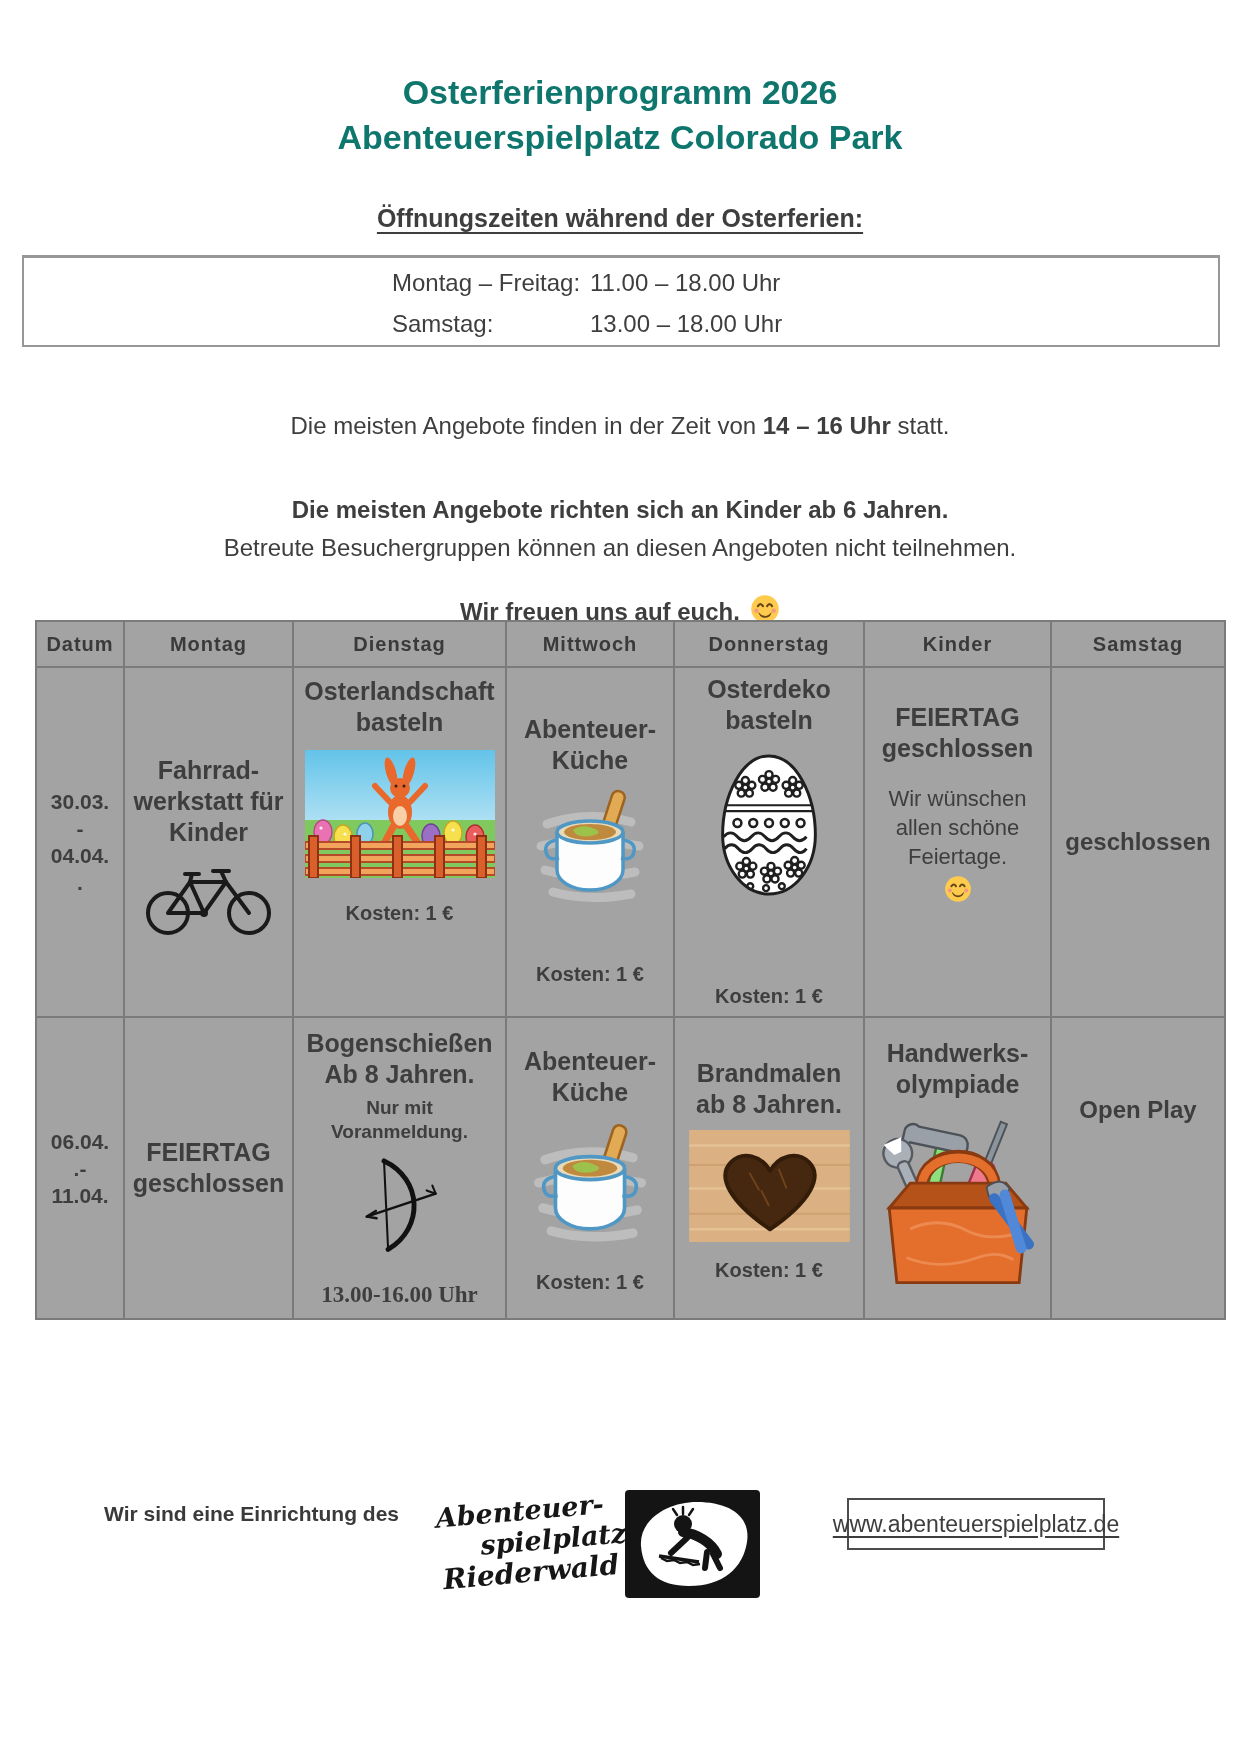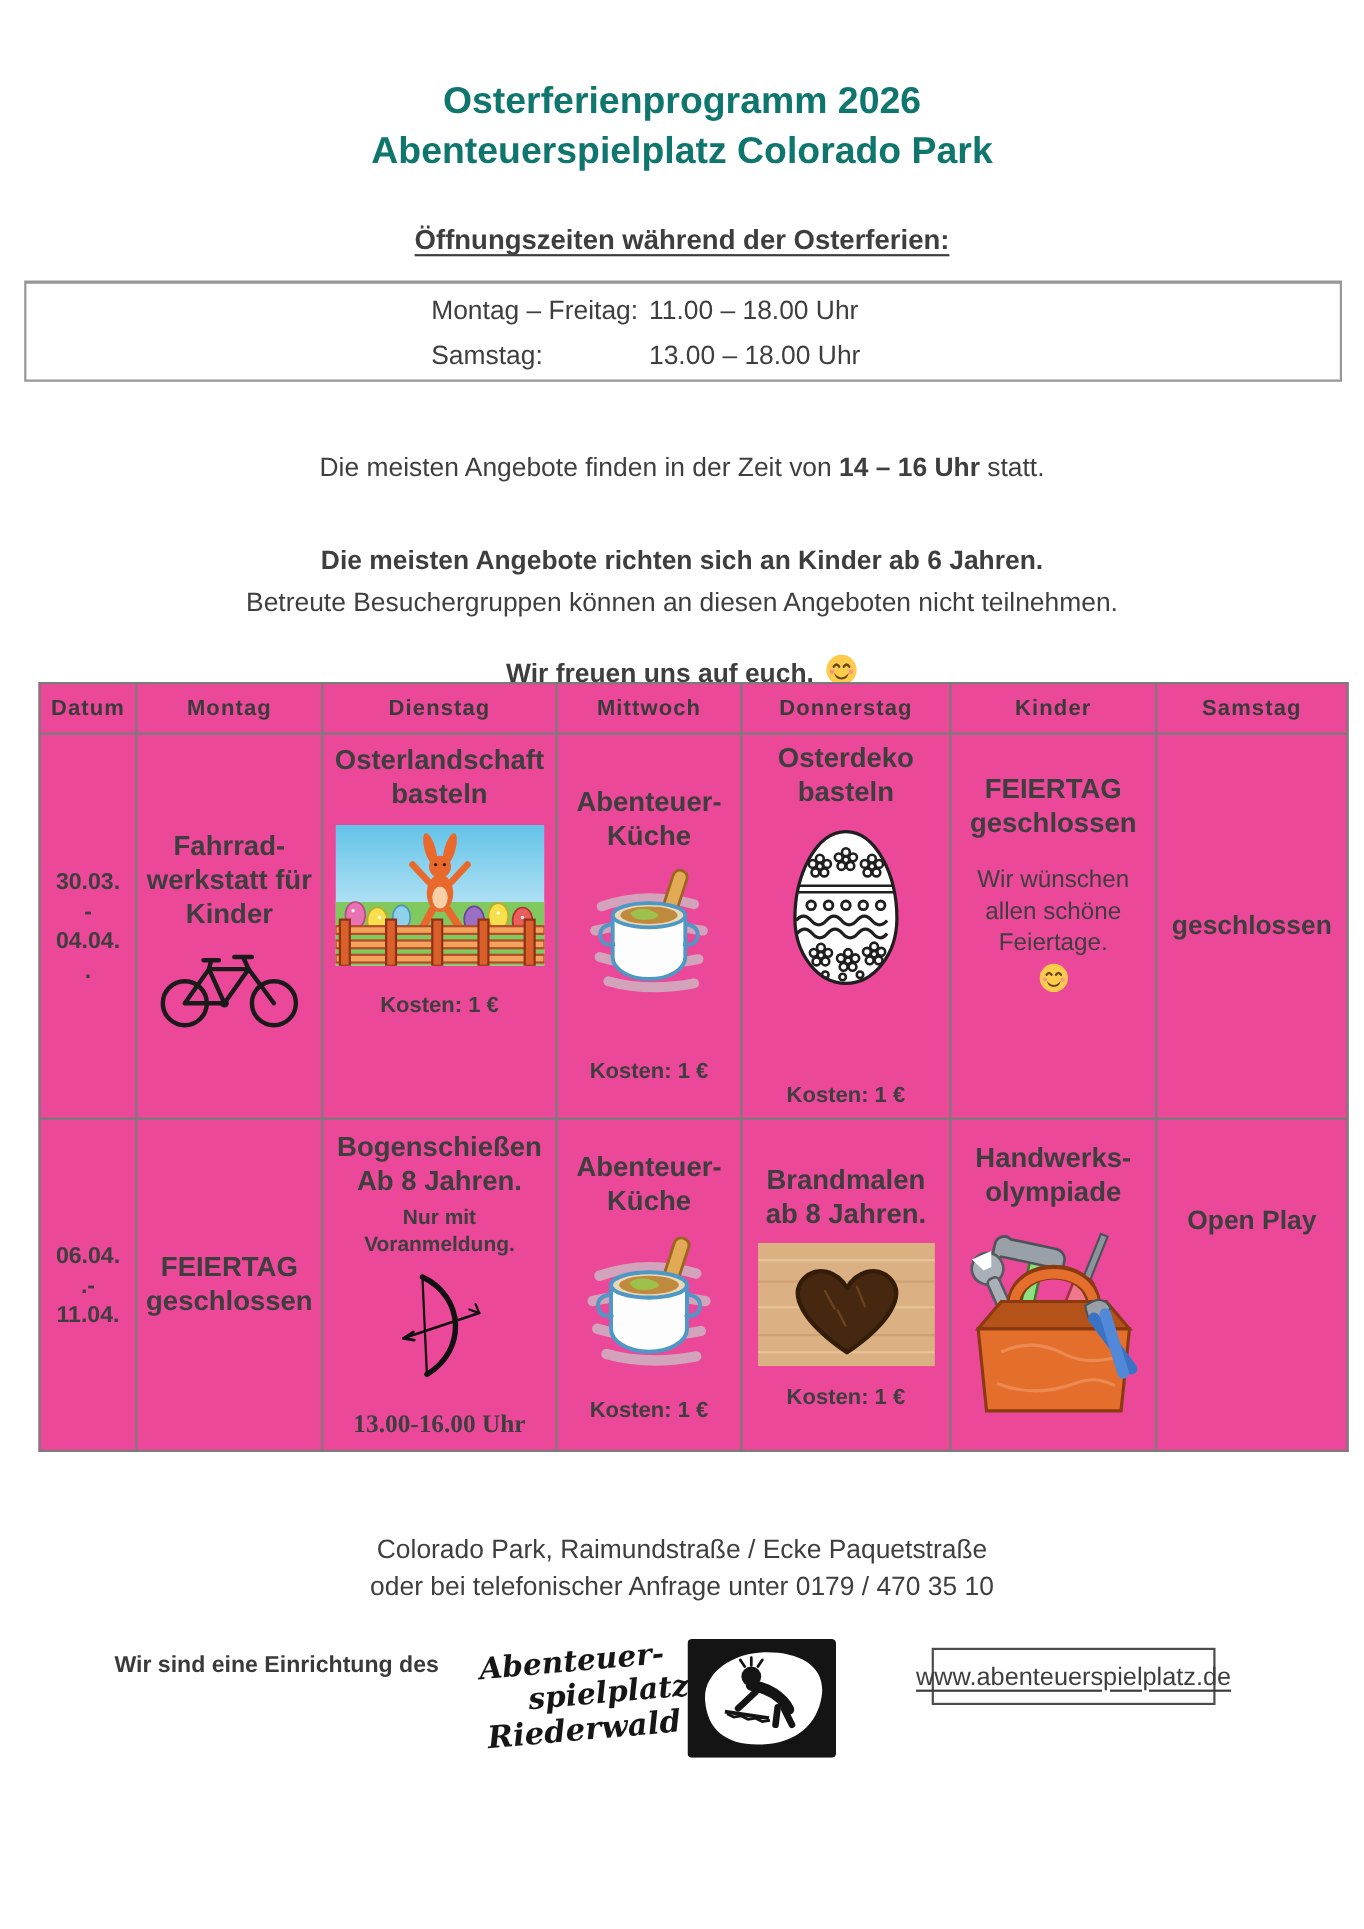--- a/index.html
+++ b/index.html
@@ -18,21 +18,21 @@
   .hrow{display:flex;align-items:center;height:41px;margin-left:368px;font-size:24px;}
   .hlabel{width:198px;}
 
   .intro{position:absolute;left:0;width:100%;text-align:center;font-size:24px;}
   .welcome{position:absolute;top:578px;left:0;width:100%;display:flex;justify-content:center;
            align-items:center;gap:10px;font-size:24px;font-weight:bold;margin-top:16px;}
 
   .sched{position:absolute;left:35px;top:620px;display:grid;
          grid-template-columns:88px 169px 213px 168px 190px 187px 172px;
          grid-template-rows:46px 350px 300px;
-         border:2px solid #7b7b7b;background:#ec4899;}
+         border:2px solid #7b7b7b;background:#a3a3a3;}
   .cell{border-right:2px solid #7b7b7b;border-bottom:2px solid #7b7b7b;box-sizing:border-box;
         display:flex;flex-direction:column;align-items:center;text-align:center;overflow:hidden;}
   .last-col{border-right:none;}
   .last-row{border-bottom:none;}
   .th{justify-content:center;font-weight:bold;font-size:20px;letter-spacing:1px;color:#3a3a3a;}
   .cell-title{font-size:25px;font-weight:bold;line-height:31px;}
   .cell-sub{font-size:19px;font-weight:bold;line-height:24px;}
   .cost{font-size:20px;font-weight:bold;}
   .date{font-size:21px;font-weight:bold;line-height:27px;justify-content:center;}
   .note{font-size:22px;line-height:29px;}
@@ -401,22 +401,20 @@
         </svg>
       </span>
     </div>
 
     <div class="cell last-row last-col c-sat2">
       <div class="big">Open Play</div>
     </div>
 
   </div>
 
-  <div class="addr pre">Colorado Park, Raimundstraße / Ecke Paquetstraße
-oder bei telefonischer Anfrage unter 0179 / 470 35 10</div>
 
   <div class="org-label">Wir sind eine Einrichtung des</div>
 
   <div class="logo-script">
     <div>Abenteuer-</div>
     <div class="ls2">spielplatz</div>
     <div class="ls3">Riederwald e.V.</div>
   </div>
 
   <div class="logo-img">

